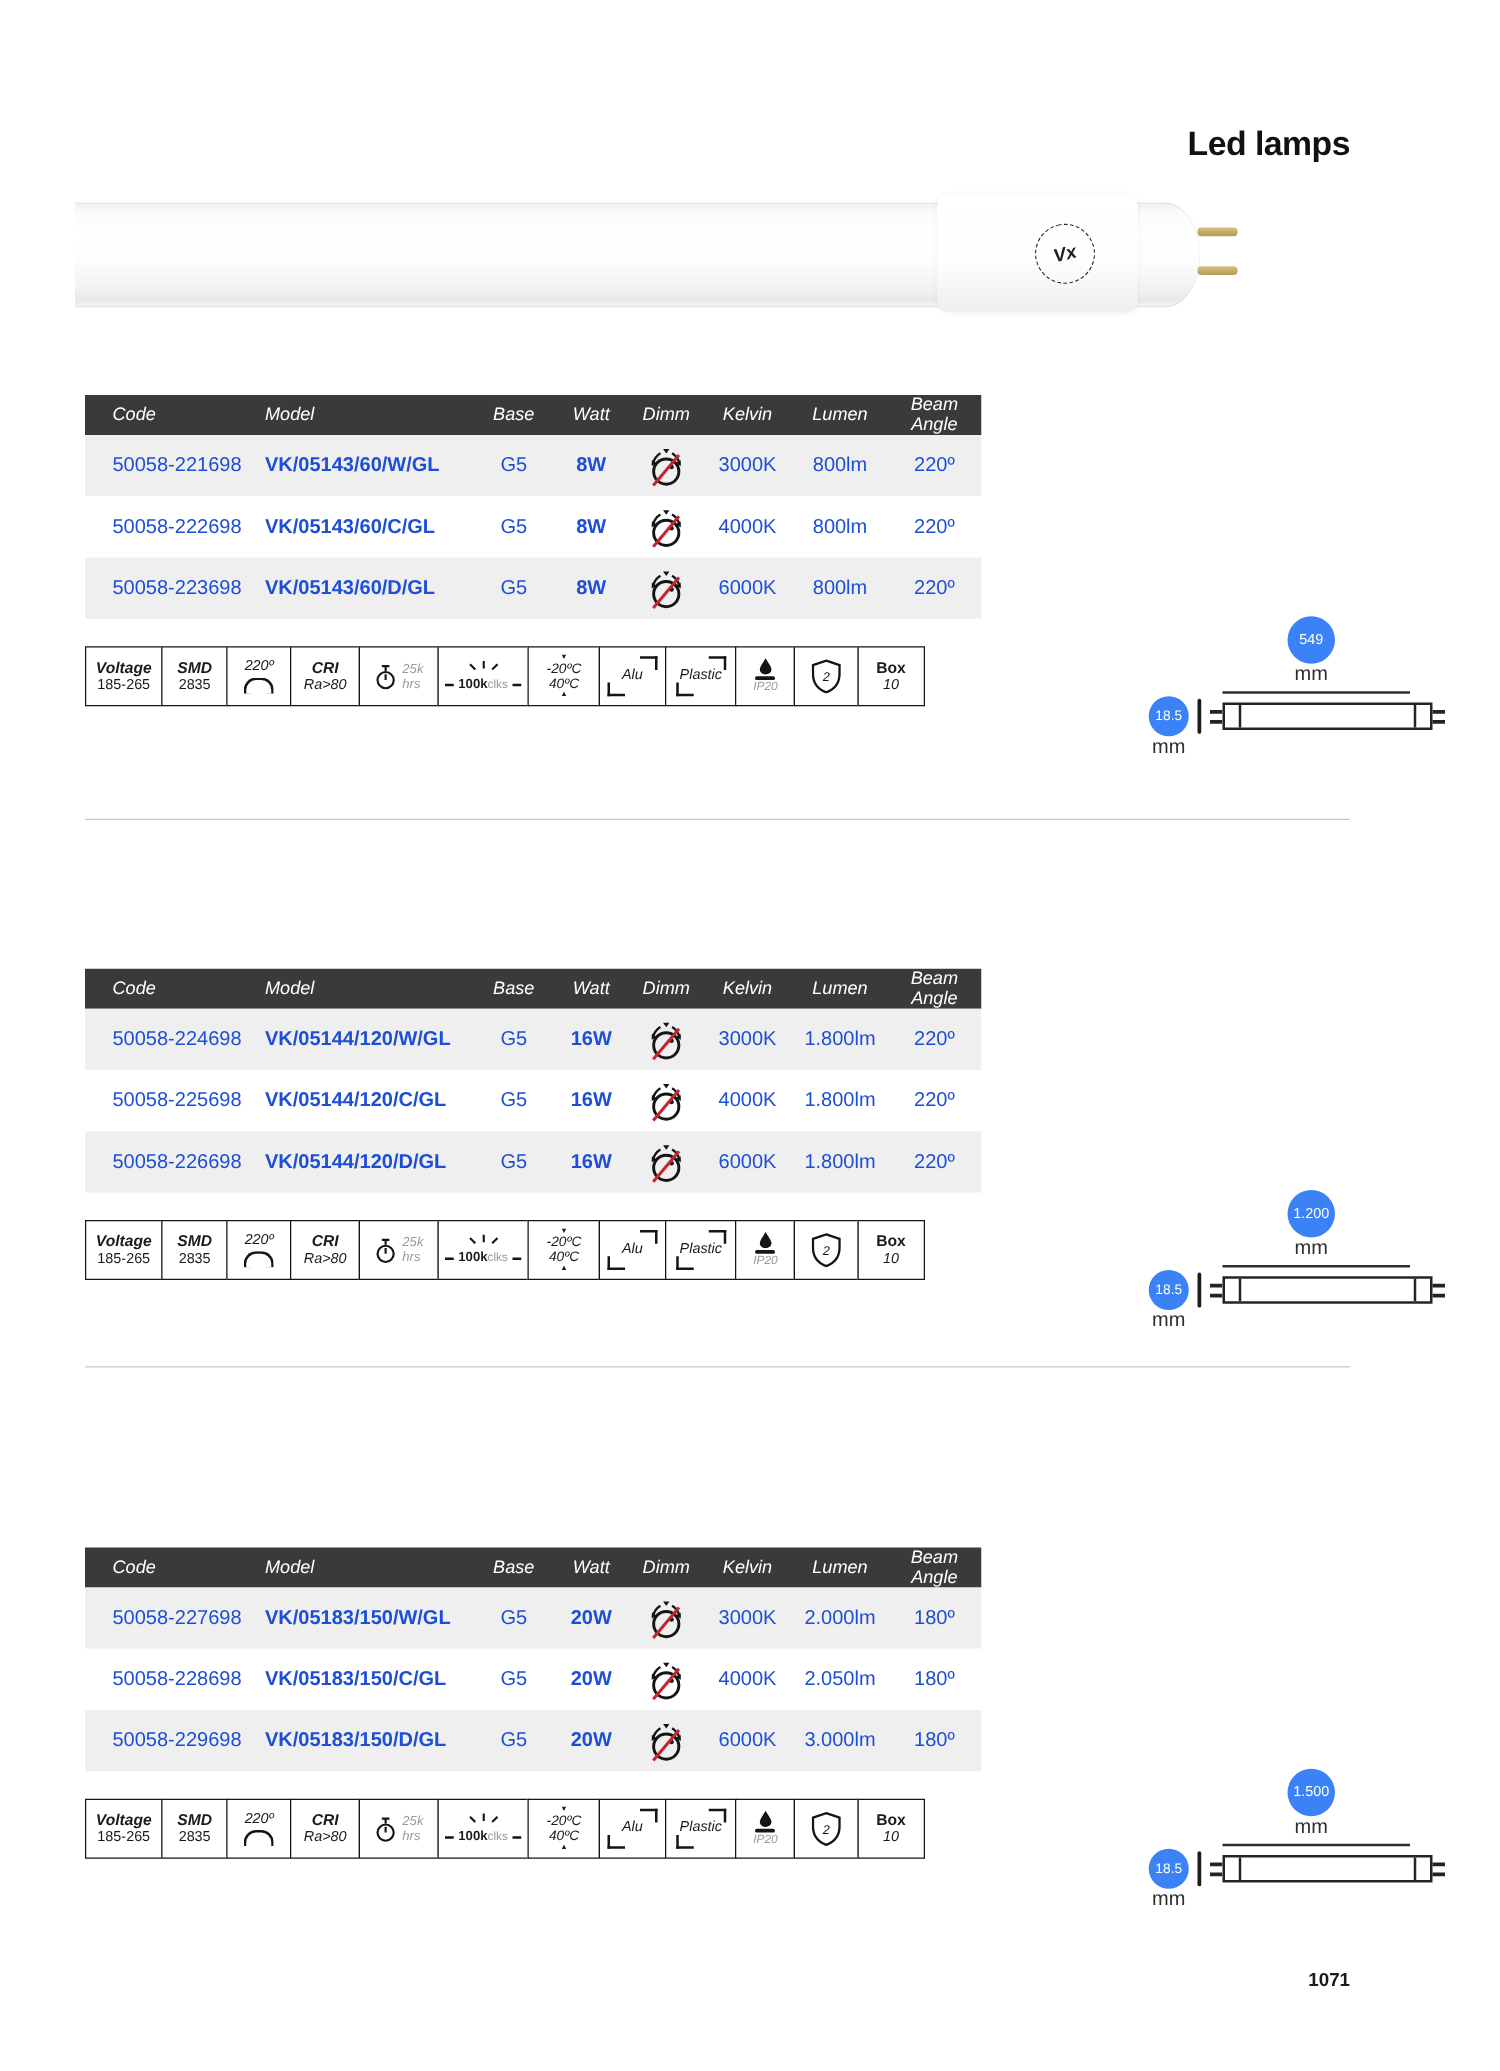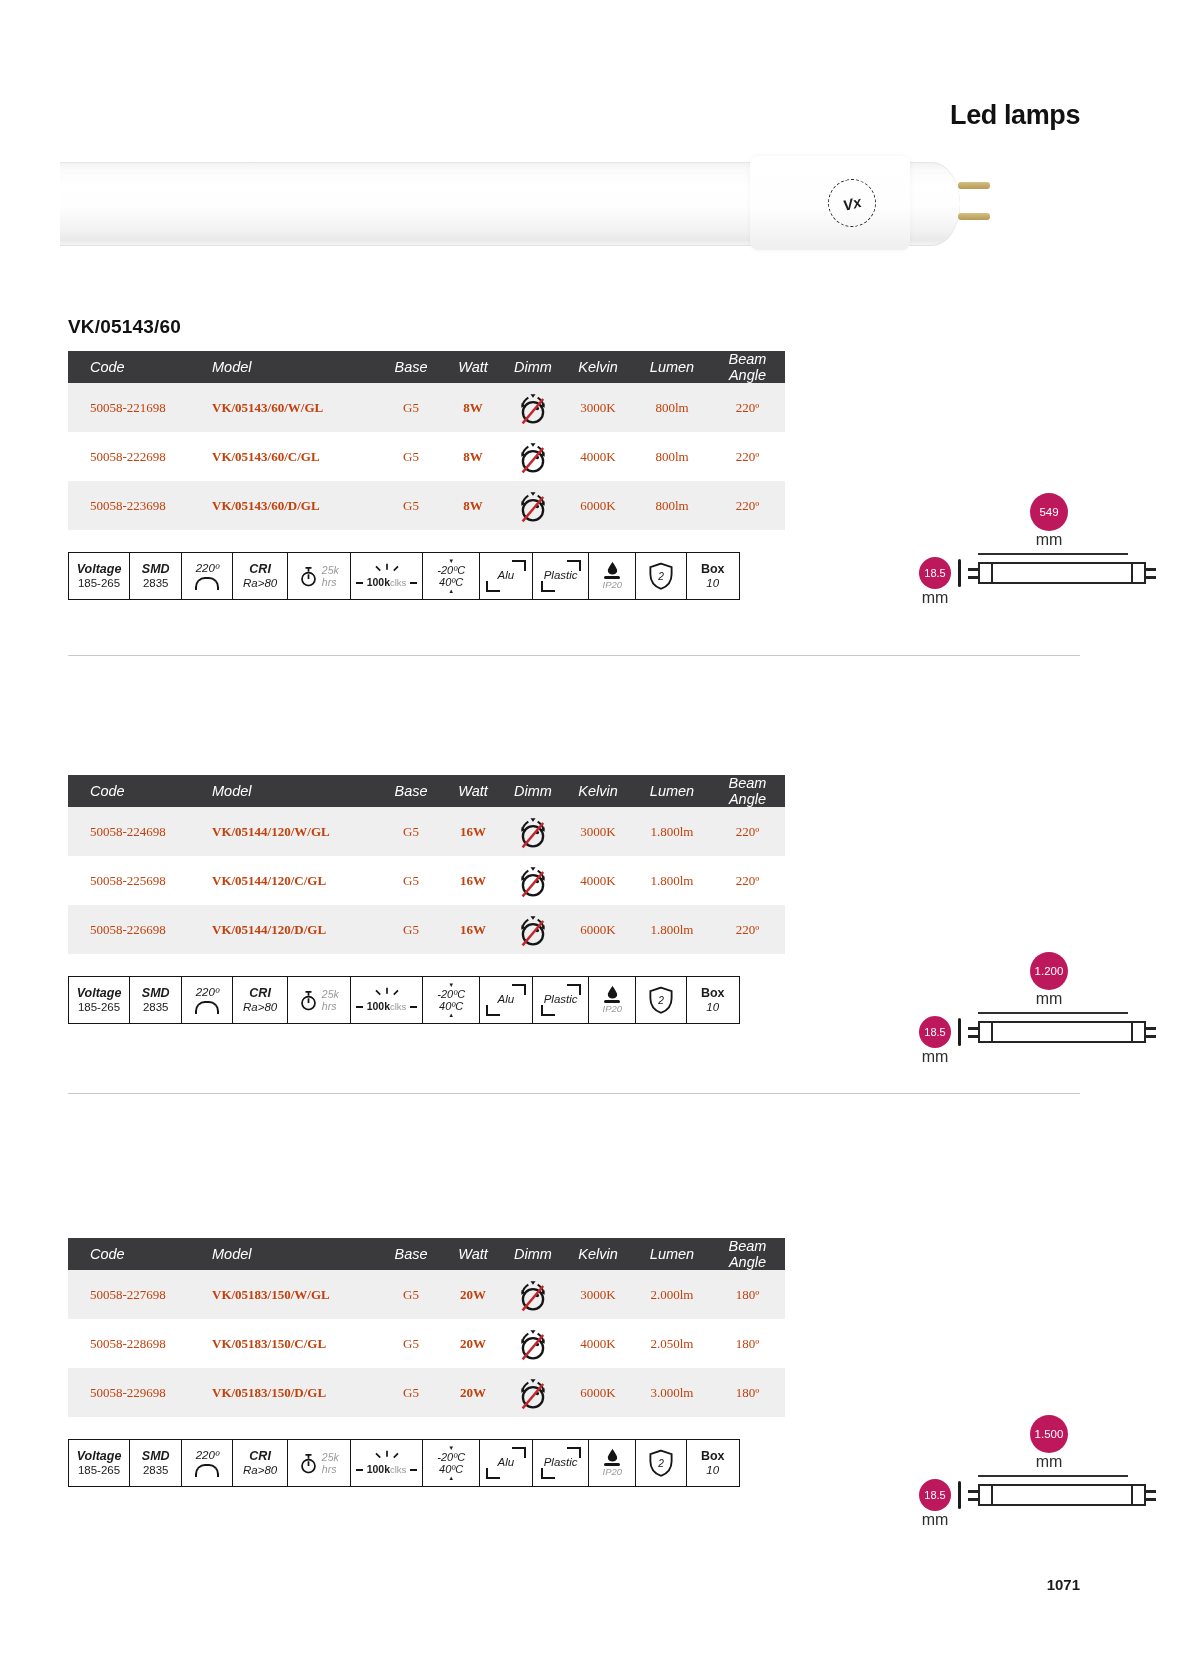--- a/index.html
+++ b/index.html
@@ -28,21 +28,21 @@
   .pin.p1{top:30px;} .pin.p2{top:61px;}
 
   
   .section{position:absolute;left:68px;right:0;}
   .ph{margin:0 0 13px 0;font-size:19px;font-weight:600;letter-spacing:0.2px;color:#121212;}
 
   .tbl{width:717px;}
   .thead,.trow{display:grid;grid-template-columns:122px 168px 62px 62px 58px 72px 76px 75px;
                align-items:center;padding-left:22px;}
   .thead{height:32px;background:#3a3a3c;color:#fff;font-style:italic;font-size:14.5px;}
-  .trow{height:49px;font-size:13px;color:#c2410c;background:#fff;font-family:Liberation Serif, serif;}
+  .trow{height:49px;font-size:16px;color:#1d4ed8;background:#fff;}
   .trow.alt{background:#efeff0;}
   .ctr{text-align:center;}
   .trow .model,.trow .watt{font-weight:bold;}
   .dimsvg{width:28px;height:34px;display:inline-block;vertical-align:middle;}
 
   
   .strip{display:flex;margin-top:22px;}
   .scell{border:1.3px solid #151515;margin-left:-1.3px;height:46px;background:#fff;
          display:flex;flex-direction:column;align-items:center;justify-content:center;
          font-size:11.5px;line-height:1.15;color:#1b1b1b;}
@@ -57,21 +57,21 @@
   .brkt .tr{position:absolute;top:0;right:0;width:12px;height:9px;border-top:2px solid #151515;border-right:2px solid #151515;}
   .brkt .bl{position:absolute;bottom:0;left:0;width:12px;height:9px;border-bottom:2px solid #151515;border-left:2px solid #151515;}
   .ipbar{width:16px;height:2.5px;background:#151515;border-radius:2px;margin:1.5px 0;}
   .smalltxt{font-size:10.5px;} .tinytxt{font-size:9.5px;}
   .tempcell{font-style:italic;font-size:11px;line-height:1.12;text-align:center;}
   .tempcell .tri{font-size:6px;font-style:normal;display:block;line-height:1;}
 
   
   .dim{position:absolute;top:177px;right:43px;width:250px;}
   .dlen{margin-left:106px;width:72px;text-align:center;}
-  .circle{display:inline-flex;align-items:center;justify-content:center;background:#be185d;color:#fff;border-radius:50%;}
+  .circle{display:inline-flex;align-items:center;justify-content:center;background:#3b82f6;color:#fff;border-radius:50%;}
   .clen{width:38px;height:38px;font-size:11.5px;}
   .cdia{width:32px;height:32px;font-size:11px;}
   .dunit{display:block;font-size:16px;color:#2e2e2e;margin-top:0;}
   .mline{margin-left:71px;margin-top:4px;width:150px;height:2px;background:#2e2e2e;}
   .tuberow{position:relative;margin-top:6px;height:44px;}
   .ddia{position:absolute;left:11px;top:-4px;width:34px;text-align:center;}
   .tick{position:absolute;left:51px;top:-2px;width:3px;height:28px;background:#1c1c1c;border-radius:2px;}
   .tubebox{position:absolute;left:71px;top:1px;width:168px;height:22px;border:2px solid #242424;background:#fff;box-sizing:border-box;}
   .cl{position:absolute;top:0;bottom:0;width:2px;background:#242424;}
   .cl.l{left:11px;} .cl.r{right:11px;}
@@ -129,21 +129,20 @@
   <div class="tubephoto">
     <div class="glass"></div>
     <div class="sleeve">
       <div class="vxlogo">Vx</div>
     </div>
     <div class="pin p1"></div>
     <div class="pin p2"></div>
   </div>
 
   <section class="section" style="top:316px">
-    <h2 class="ph">VK/05143/60</h2>
     <div class="tbl">
       <div class="thead">
         <span>Code</span>
         <span>Model</span>
         <span class="ctr">Base</span>
         <span class="ctr">Watt</span>
         <span class="ctr">Dimm</span>
         <span class="ctr">Kelvin</span>
         <span class="ctr">Lumen</span>
         <span class="ctr">Beam Angle</span>

